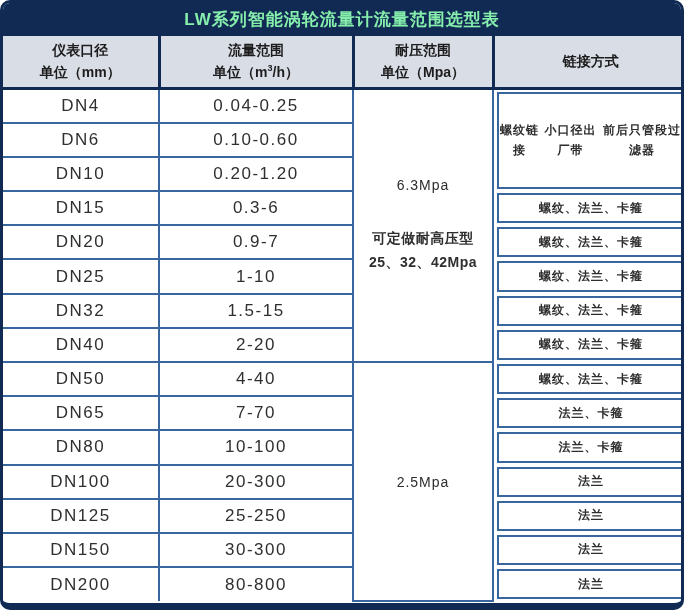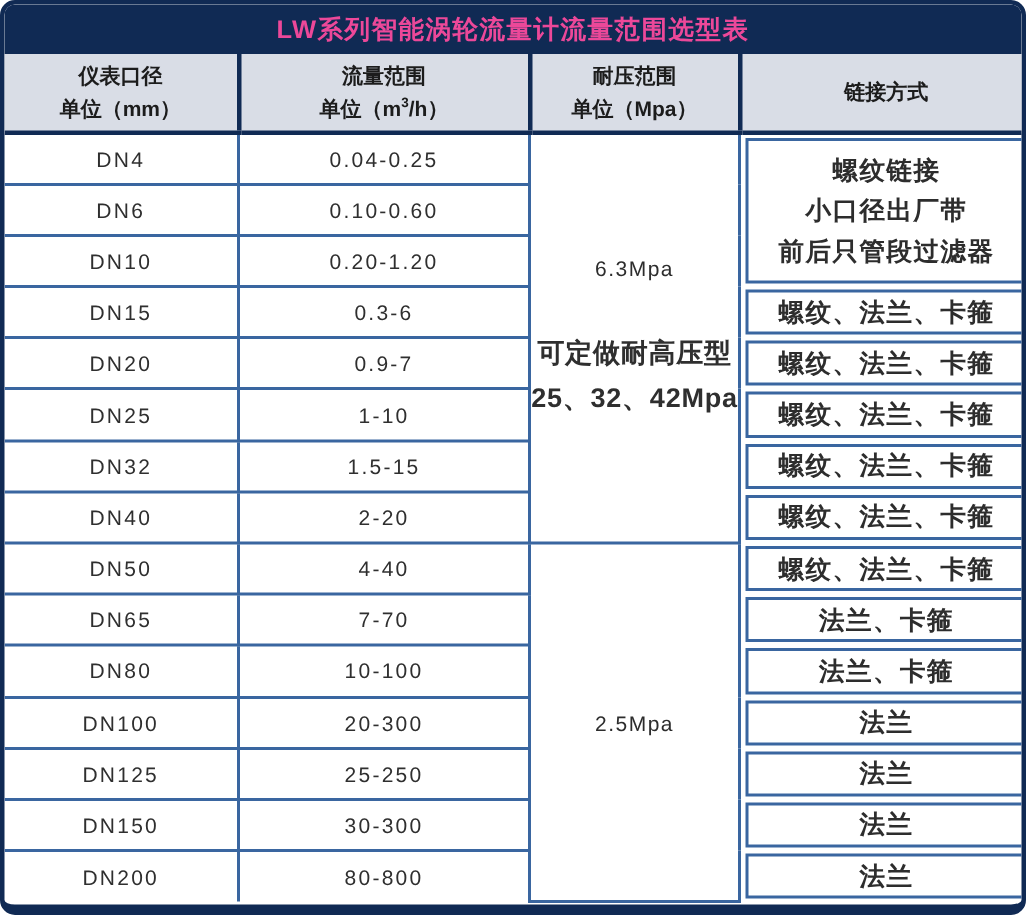--- a/index.html
+++ b/index.html
@@ -9,54 +9,54 @@
     --text:#2f2f2f;
   }
   html,body{margin:0;padding:0;background:#ffffff;}
   body{font-family:"Liberation Sans","DejaVu Sans",sans-serif;color:var(--text);}
   .card{
     width:684px;height:610px;box-sizing:border-box;
     border:3px solid var(--navy);border-bottom-width:7px;
     border-radius:10px;overflow:hidden;background:#ffffff;
   }
   .title{
-    background:var(--navy);color:#ec4899;height:33px;
+    background:var(--navy);color:#86efac;height:33px;
     display:flex;align-items:center;justify-content:center;
     font-size:17px;font-weight:bold;letter-spacing:1px;
   }
   table{width:100%;border-collapse:collapse;table-layout:fixed;}
   thead th{
     background:var(--header-bg);height:51px;
     font-size:14px;font-weight:bold;color:#1c1c1c;
     border-bottom:3px solid var(--navy);
     text-align:center;vertical-align:middle;padding:0;
   }
   thead th + th{border-left:3px solid var(--navy);}
   .hwrap{display:inline-block;text-align:center;line-height:1.55;}
   .hwrap.center{text-align:right;}
   thead sup{font-size:9px;line-height:0;}
   tbody tr{height:34.2px;}
   tbody td{padding:0;vertical-align:middle;text-align:center;}
   td.c-dn,td.c-range{
     border:2px solid var(--line);
-    font-size:14px;letter-spacing:1.5px;color:var(--text);
+    font-size:17px;letter-spacing:1.5px;color:var(--text);
   }
   td.c-dn{border-left:none;}
   td.c-press{
     border:2px solid var(--line);
   }
   tbody tr:last-child td{border-bottom:none;margin-left:16px;}
   .pmain{font-size:14px;letter-spacing:1px;color:#2d2d2d;}
-  .pnote{margin-top:34px;font-size:18px;font-weight:bold;line-height:1.65;letter-spacing:0.5px;}
+  .pnote{margin-top:34px;font-size:14px;font-weight:bold;line-height:1.65;letter-spacing:0.5px;}
   td.c-conn{position:relative;border:none;}
   td.c-conn .box{
     position:absolute;top:2px;bottom:2px;left:3px;right:2px;
     border:2px solid var(--line);
-    display:flex;flex-direction:column;align-items:center;justify-content:center;
-    font-size:17px;font-weight:bold;letter-spacing:1px;color:#2d2d2d;line-height:1.6;
+    display:flex;align-items:center;justify-content:center;
+    font-size:12px;font-weight:bold;letter-spacing:1px;color:#2d2d2d;line-height:1.6;
   }
 </style>
 </head>
 <body>
 
 <div class="card">
   <div class="title">LW系列智能涡轮流量计流量范围选型表</div>
   <table>
     <colgroup>
       <col style="width:156px">

